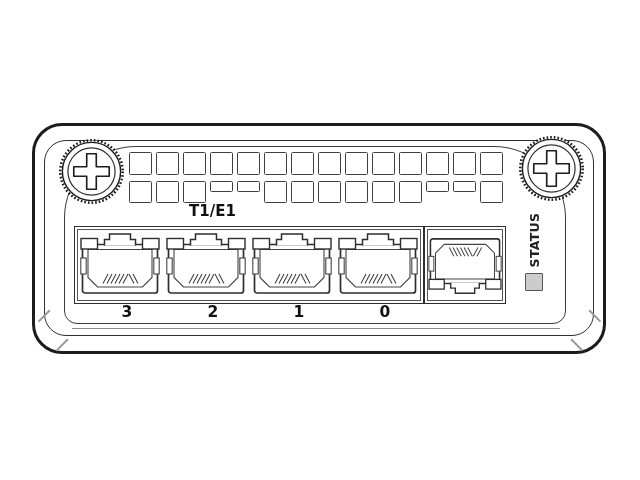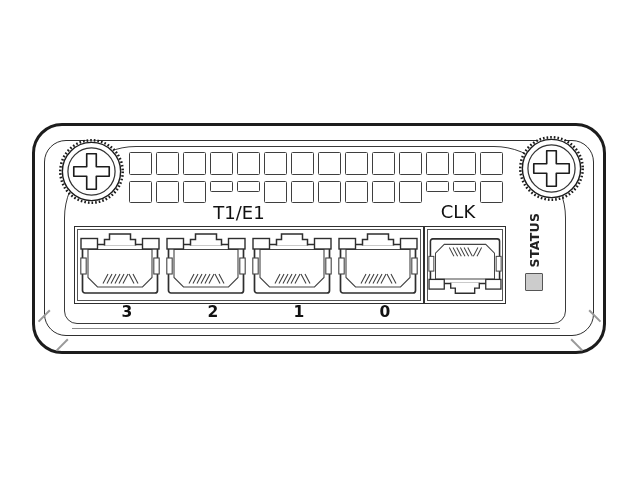--- a/index.html
+++ b/index.html
@@ -27,21 +27,21 @@
   .screw{position:absolute;width:69px;height:69px}
   .screw-left{left:57px;top:137px}
   .screw-right{left:517px;top:134px}
 
   
   .vents{left:129px;top:152px;display:grid;grid-template-rows:23px 22px;column-gap:3.6px;row-gap:6px}
   .vent-cell{border:1.4px solid #3f3f3f;background:#fff;border-radius:1.5px}
   .vent-cell.half{height:11px}
 
   
-  .lbl{position:absolute;width:100px;height:18px;text-align:center;font-size:18px;font-weight:normal;color:#111}
+  .lbl{position:absolute;width:100px;height:18px;font-size:15px;font-weight:bold;color:#111}
   .lbl-t1e1{left:189px;top:202px}
   .lbl-clk{left:408px;top:201px}
   .port-num{position:absolute;top:303px;width:40px;text-align:center;font-size:15.5px;font-weight:bold;color:#111}
   .pn3{left:107px}.pn2{left:193px}.pn1{left:279px}.pn0{left:365px}
   .status{left:500px;top:232px;width:70px;height:16px;line-height:16px;transform:rotate(-90deg);
     font-size:12.5px;font-weight:bold;letter-spacing:.3px;text-align:center;color:#222}
 
   
   .port-group{left:74px;top:226px;width:350px;height:78px;border:1.7px solid #2f2f2f}
   .clk-box{left:424px;top:226px;width:82px;height:78px;border:1.7px solid #2f2f2f}
@@ -123,21 +123,20 @@
     </div>
 
   <svg class="screw screw-left">
       <use href="#screw"></use>
     </svg>
   <svg class="screw screw-right">
       <use href="#screw"></use>
     </svg>
 
   <div class="lbl lbl-t1e1">T1/E1</div>
-  <div class="lbl lbl-clk">CLK</div>
 
   <div class="abs port-group">
     <div class="inner-frame"></div>
   </div>
   <div class="abs clk-box">
     <div class="inner-frame"></div>
   </div>
 
   <svg class="jack j3">
       <use href="#rj45"></use>

